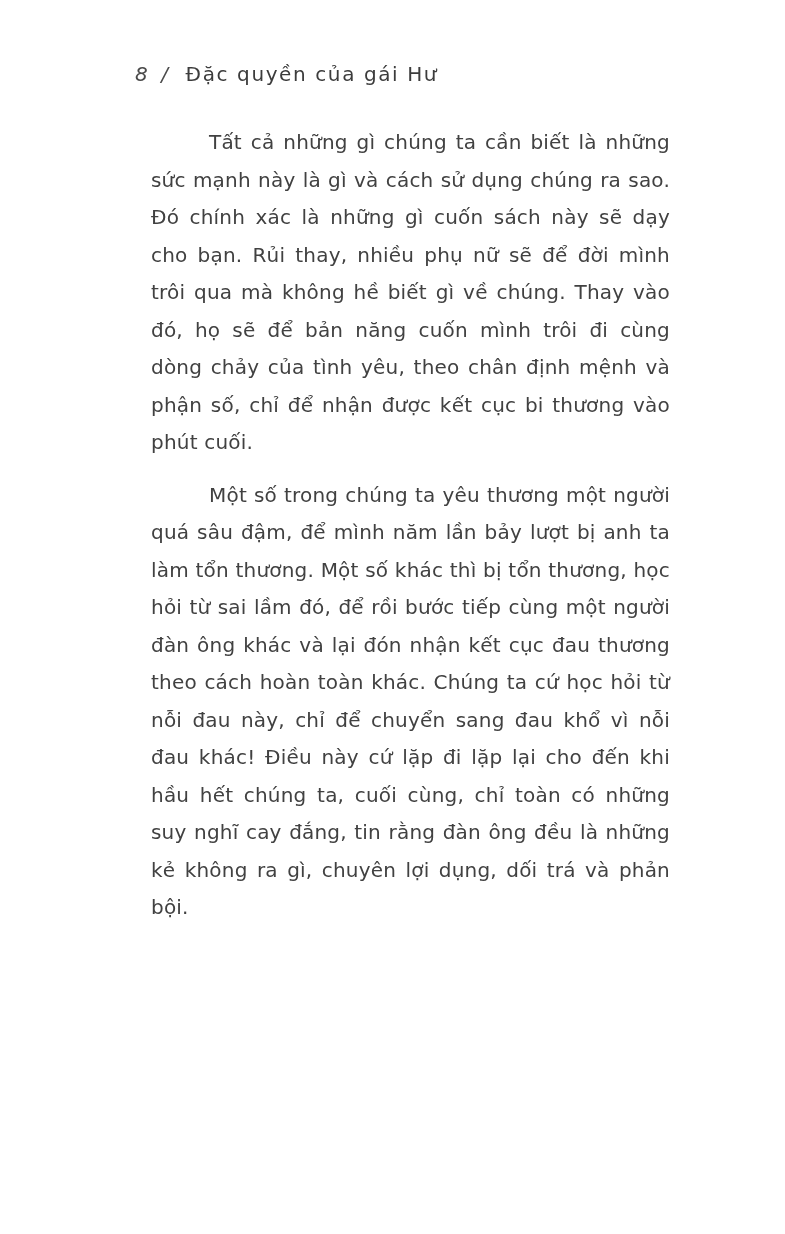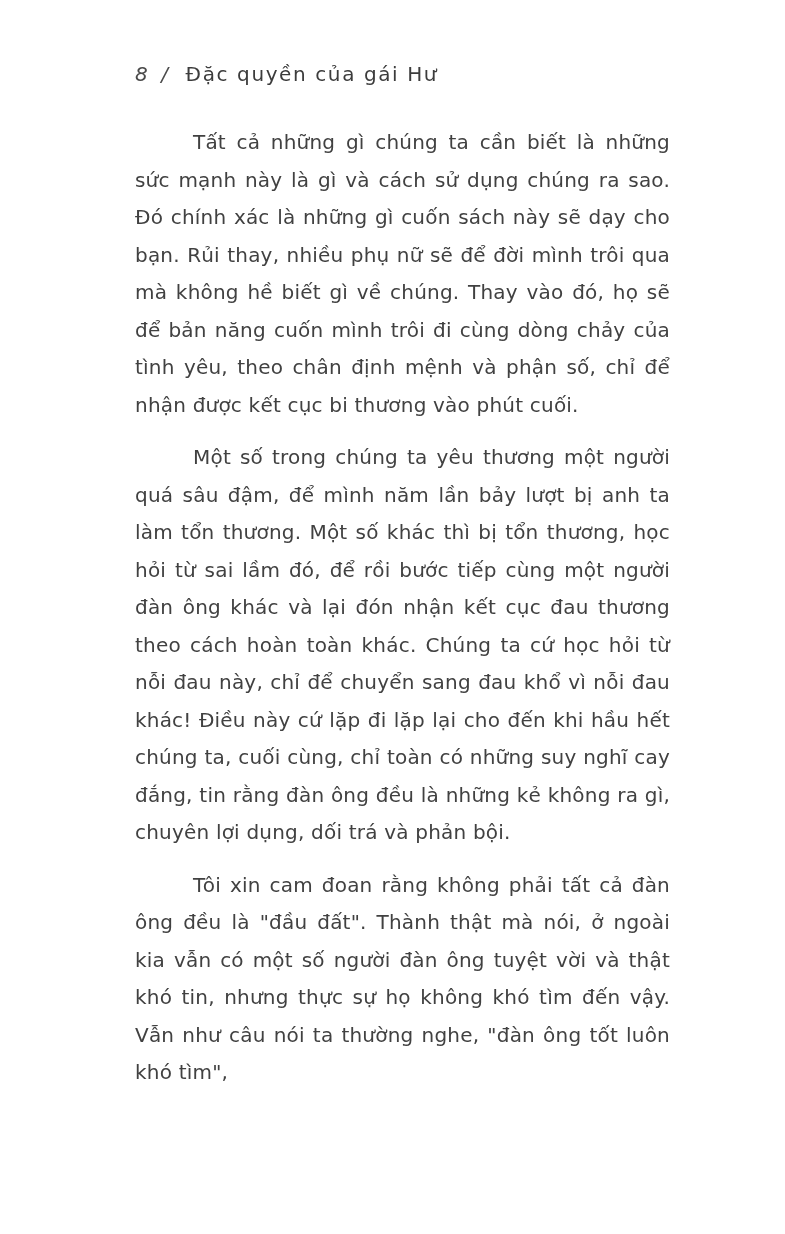--- a/index.html
+++ b/index.html
@@ -50,32 +50,32 @@
     margin: 0 0 15px 0;
     font-size: 20px;
     line-height: 37.5px;
     color: #414141;
     font-weight: 400;
     text-align: justify;
     letter-spacing: 0.2px;
   }
   .para.indent {
     text-indent: 58px;
+    margin-left: 16px;
   }
 </style>
 </head>
 <body>
 
 <div class="page">
 
   <header class="running-header">
     <span class="page-number">8</span>
     <span class="separator">/</span>
     <span class="book-title">Đặc quyền của gái Hư</span>
   </header>
 
   <main class="page-body">
     <p class="para indent">Tất cả những gì chúng ta cần biết là những sức mạnh này là gì và cách sử dụng chúng ra sao. Đó chính xác là những gì cuốn sách này sẽ dạy cho bạn. Rủi thay, nhiều phụ nữ sẽ để đời mình trôi qua mà không hề biết gì về chúng. Thay vào đó, họ sẽ để bản năng cuốn mình trôi đi cùng dòng chảy của tình yêu, theo chân định mệnh và phận số, chỉ để nhận được kết cục bi thương vào phút cuối.</p>
     <p class="para indent">Một số trong chúng ta yêu thương một người quá sâu đậm, để mình năm lần bảy lượt bị anh ta làm tổn thương. Một số khác thì bị tổn thương, học hỏi từ sai lầm đó, để rồi bước tiếp cùng một người đàn ông khác và lại đón nhận kết cục đau thương theo cách hoàn toàn khác. Chúng ta cứ học hỏi từ nỗi đau này, chỉ để chuyển sang đau khổ vì nỗi đau khác! Điều này cứ lặp đi lặp lại cho đến khi hầu hết chúng ta, cuối cùng, chỉ toàn có những suy nghĩ cay đắng, tin rằng đàn ông đều là những kẻ không ra gì, chuyên lợi dụng, dối trá và phản bội.</p>
-    <p class="para indent">Tôi xin cam đoan rằng không phải tất cả đàn ông đều là "đầu đất". Thành thật mà nói, ở ngoài kia vẫn có một số người đàn ông tuyệt vời và thật khó tin, nhưng thực sự họ không khó tìm đến vậy. Vẫn như câu nói ta thường nghe, "đàn ông tốt luôn khó tìm",</p>
   </main>
 
 </div>
 
 </body></html>

